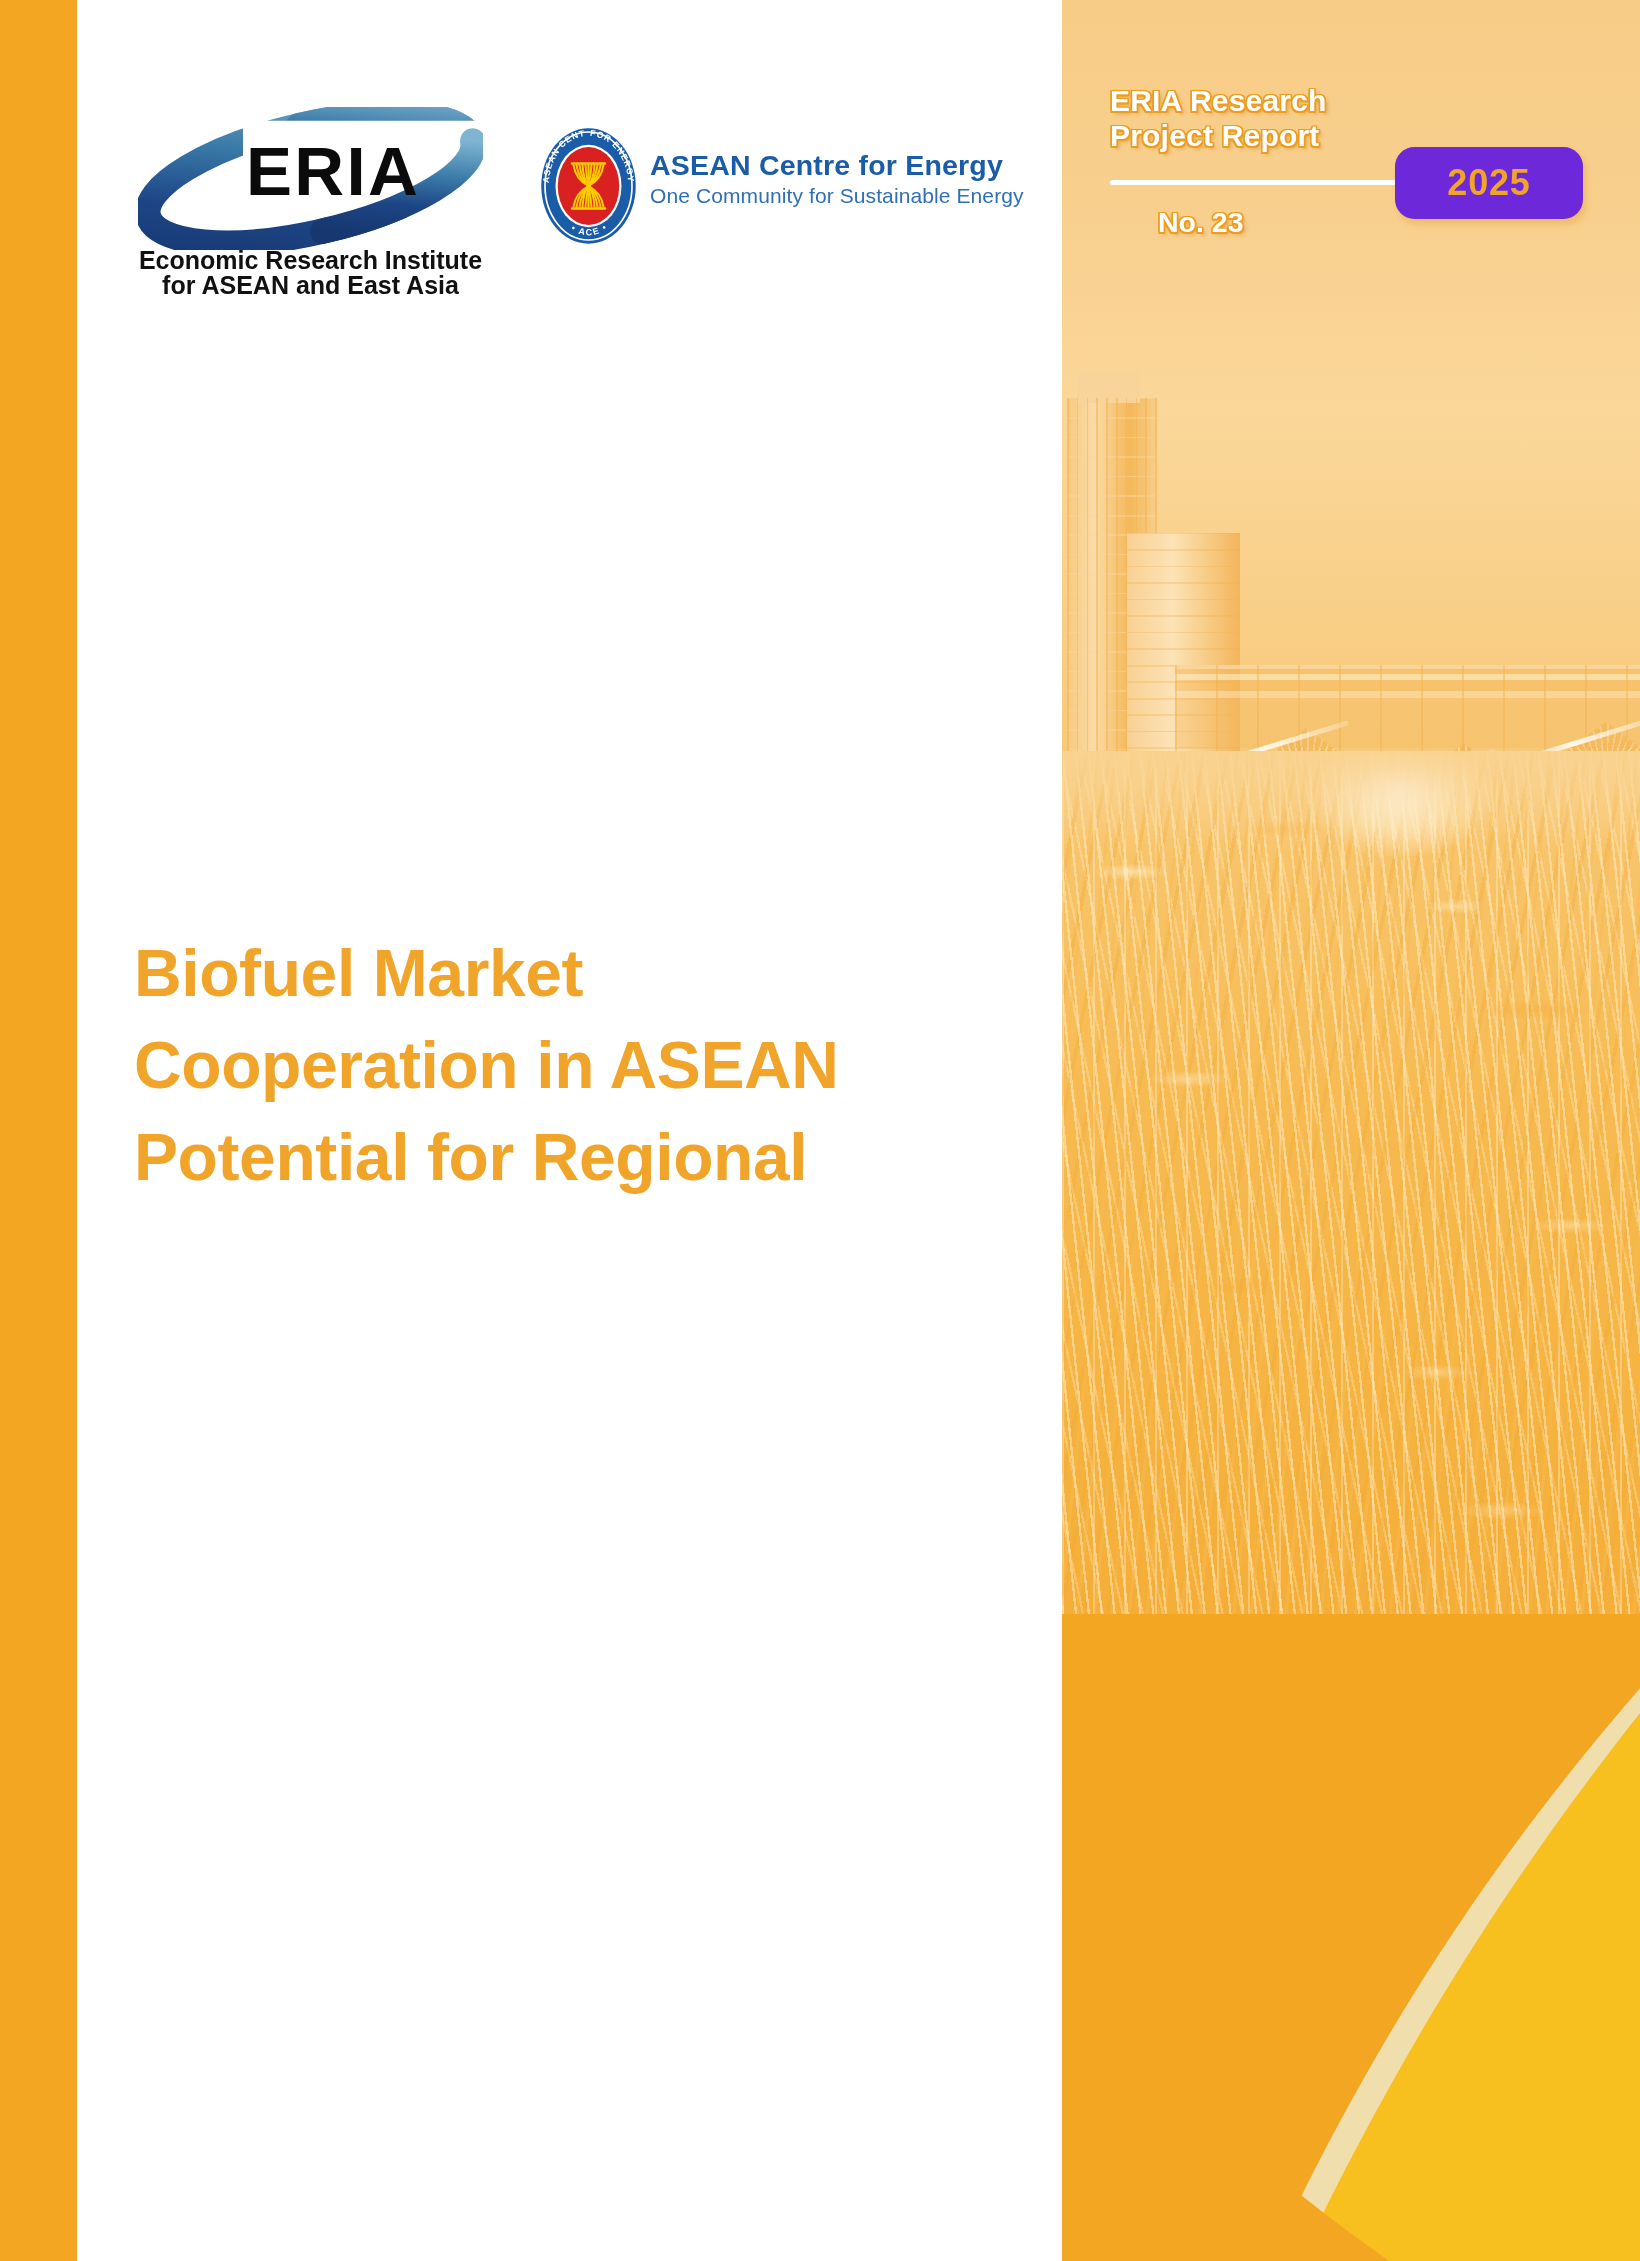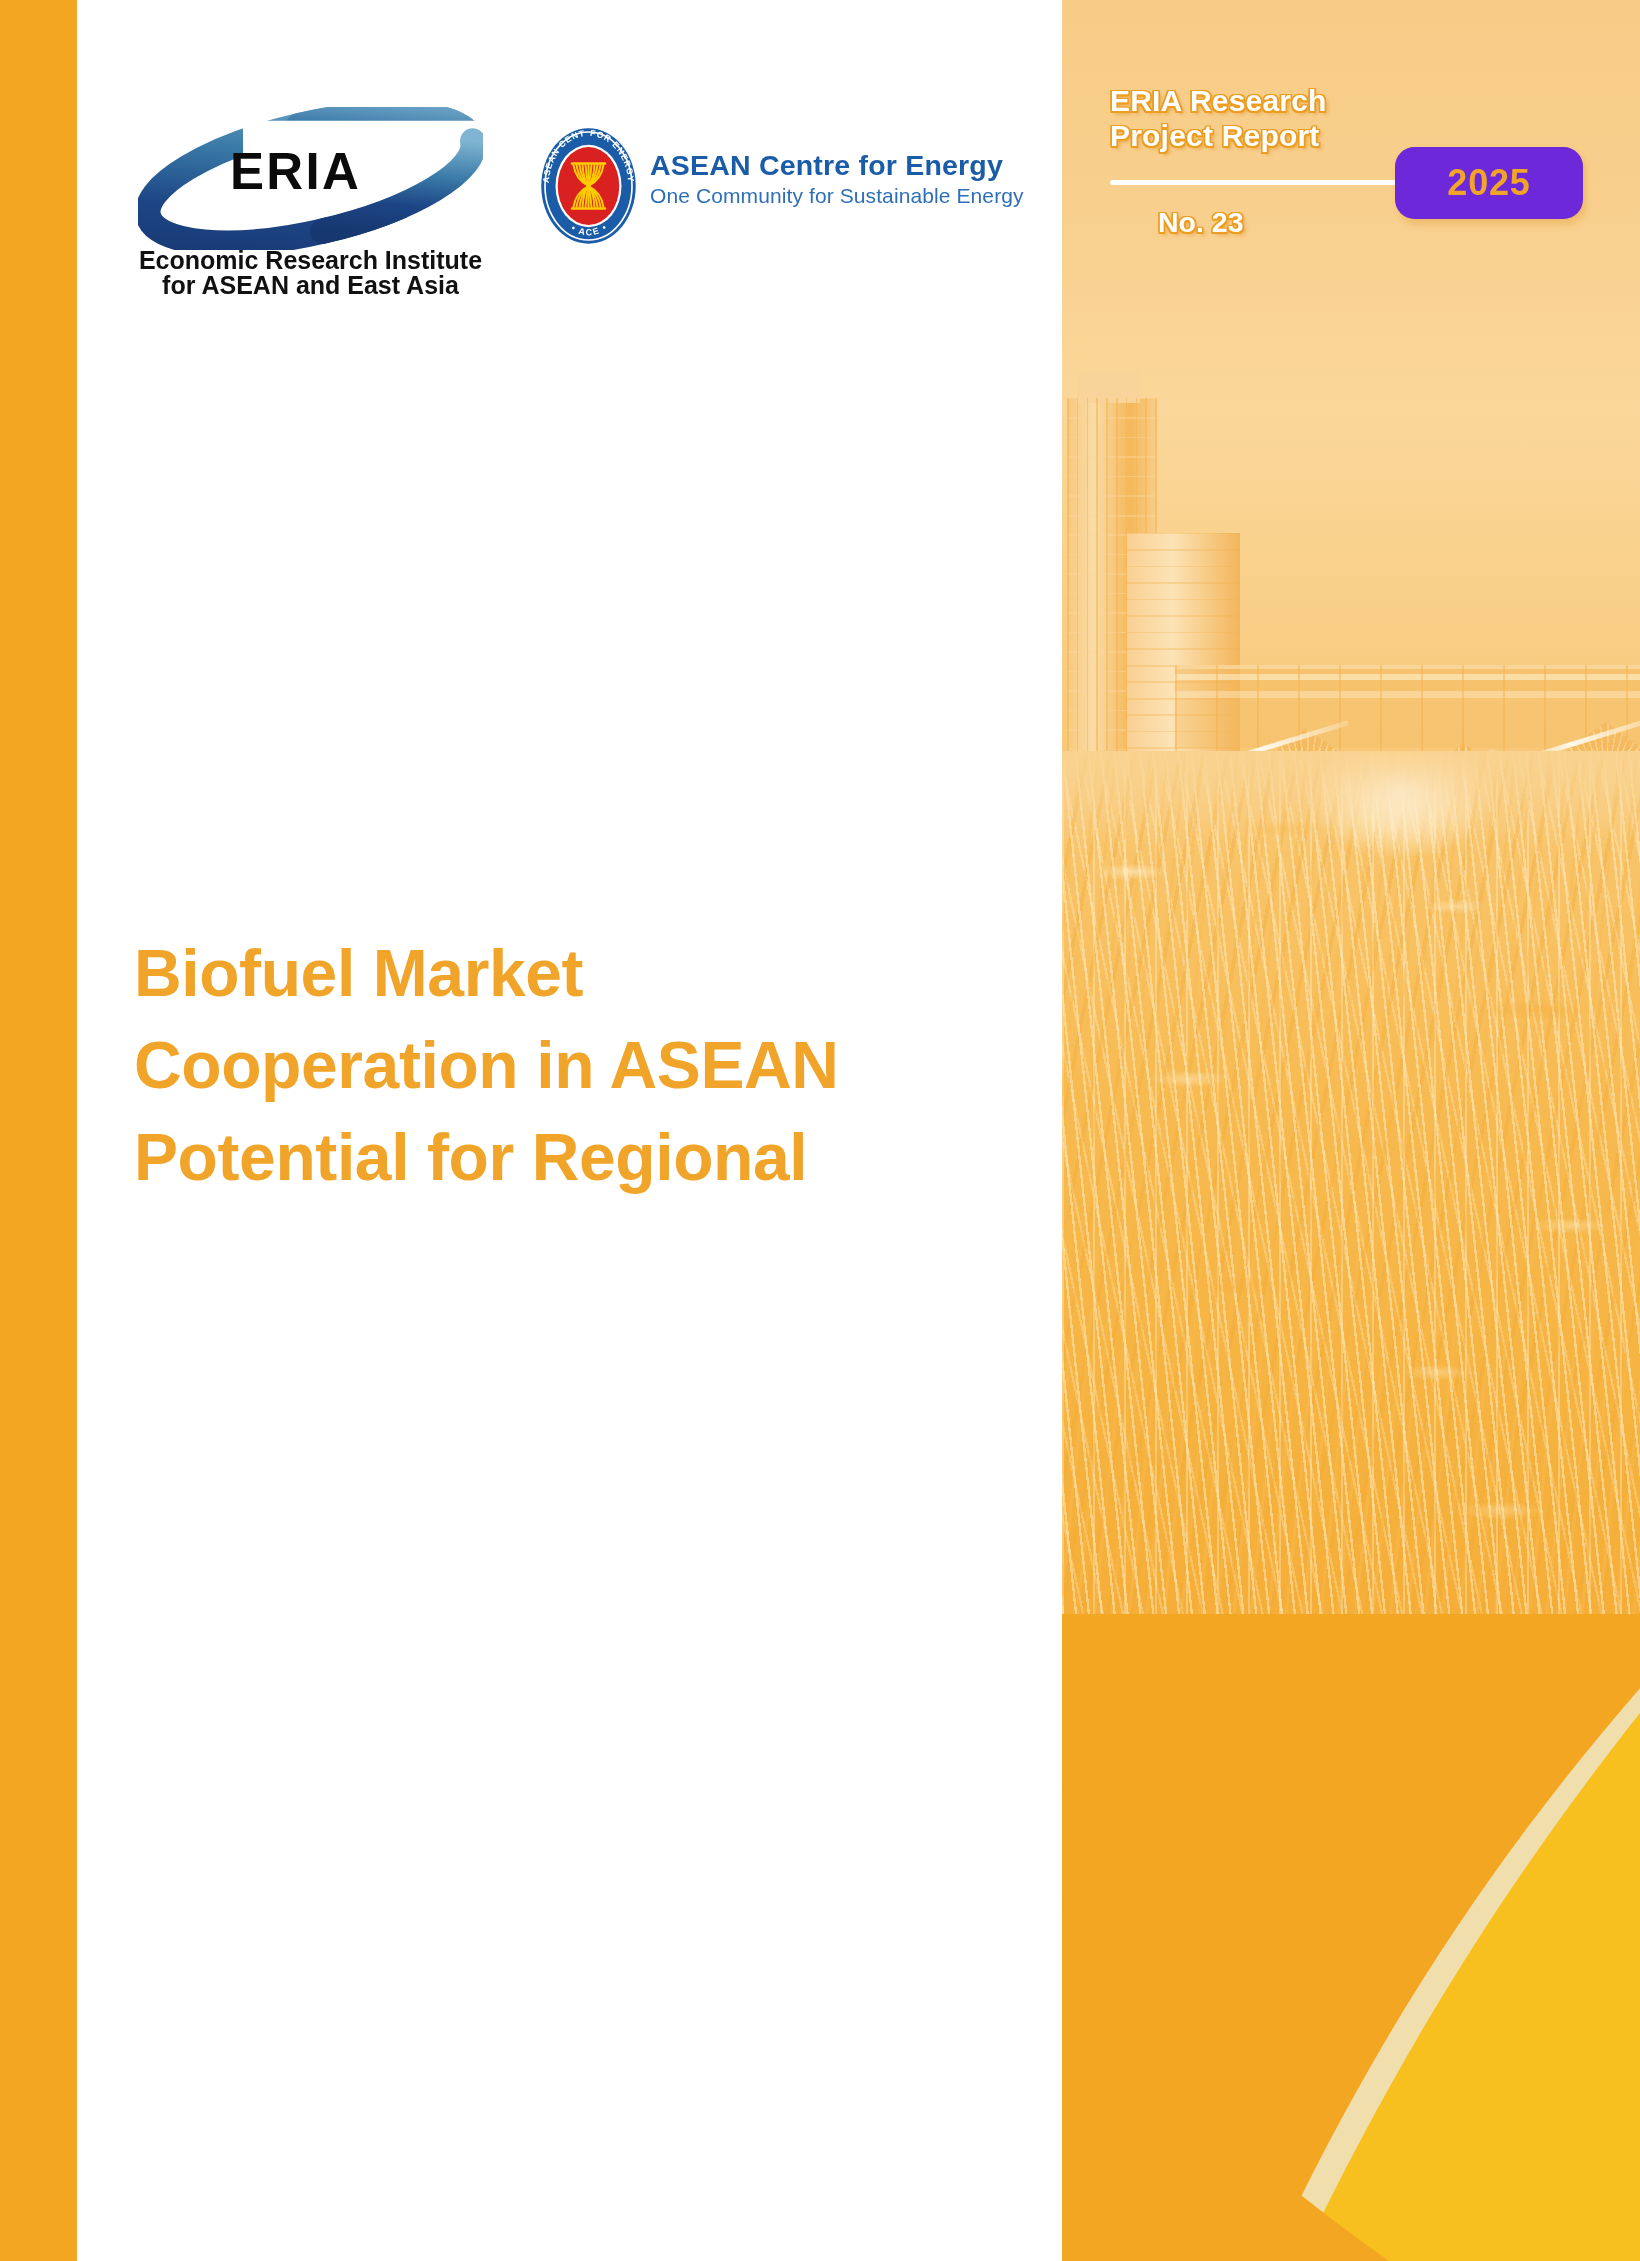--- a/index.html
+++ b/index.html
@@ -238,23 +238,23 @@
     font-weight:bold;font-size:36px;letter-spacing:0.8px;
     color:#F0A52A;
   }
 
   
   .eria-logo{
     position:absolute;left:138px;top:107px;width:345px;height:203px;
   }
   .eria-swoosh{position:absolute;left:0;top:0;width:345px;height:143px;}
   .eria-word{
-    position:absolute;left:92px;top:30px;
-    font-family:"Liberation Sans", sans-serif;
-    font-weight:bold;font-size:51px;letter-spacing:2.3px;
+    position:absolute;left:108px;top:30px;
+    font-family:"Liberation Sans", sans-serif;
+    font-weight:bold;font-size:69px;letter-spacing:2.3px;
     color:#0b0b0b;line-height:69px;
   }
   .eria-tag{
     position:absolute;left:0;top:141px;width:345px;text-align:center;
     font-family:"Liberation Sans", sans-serif;
     font-weight:bold;font-size:25px;line-height:25px;color:#111111;
   }
 
   
   .ace-logo{ position:absolute;left:539px;top:126px;width:495px;height:128px; }

